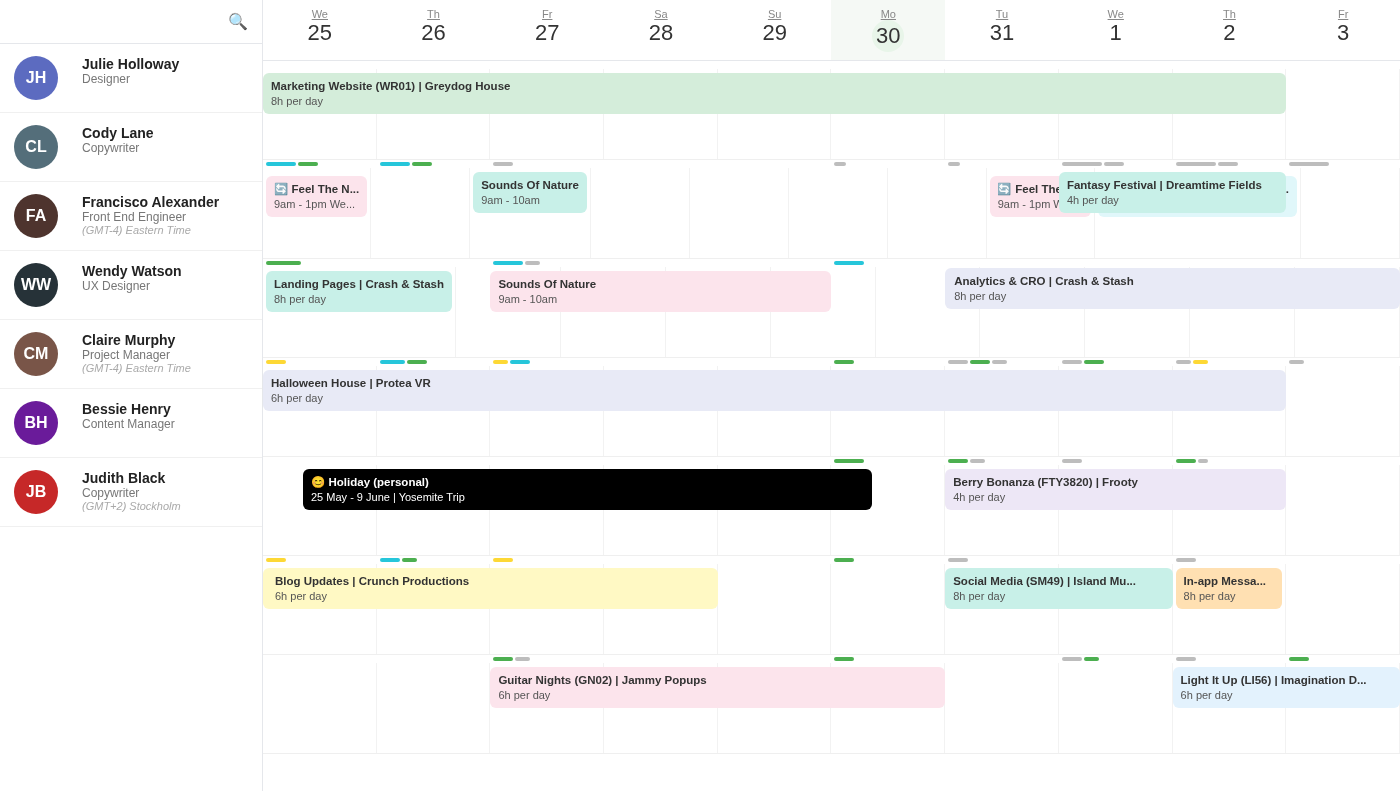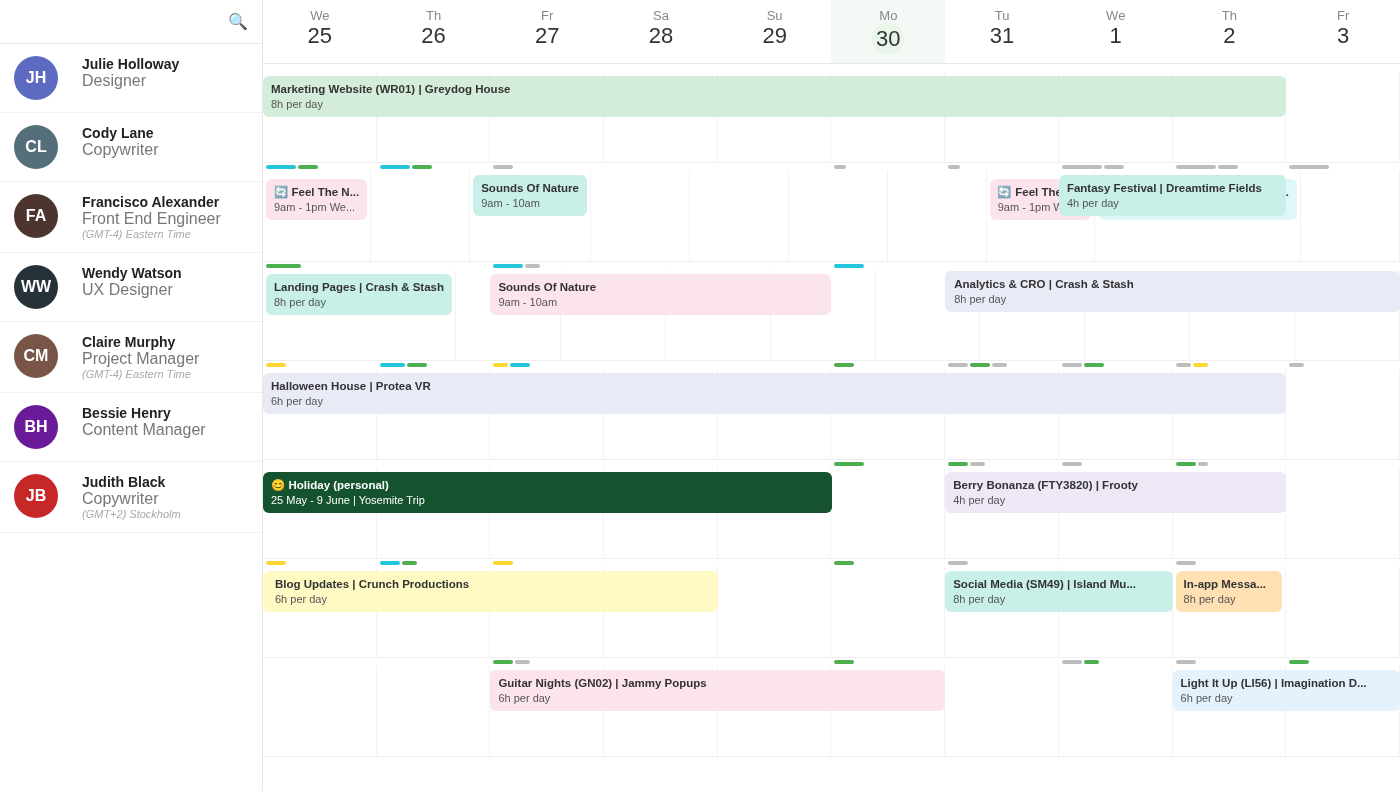--- a/index.html
+++ b/index.html
@@ -11,46 +11,46 @@
     .sidebar { width: 263px; flex-shrink: 0; border-right: 1px solid #e5e7eb; background: #fff; display: flex; flex-direction: column; }
     .search-bar { padding: 12px 14px; border-bottom: 1px solid #e5e7eb; display: flex; align-items: center; gap: 8px; }
     .search-input { border: none; outline: none; font-size: 14px; color: #888; flex: 1; background: transparent; }
     .search-icon { color: #aaa; font-size: 16px; }
 
     .person-list { overflow-y: auto; flex: 1; }
     .person-item { display: flex; align-items: flex-start; gap: 24px; padding: 12px 14px; border-bottom: 1px solid #f0f0f0; cursor: pointer; }
     .avatar-placeholder { width: 44px; height: 44px; border-radius: 50%; display: flex; align-items: center; justify-content: center; font-size: 16px; font-weight: bold; color: #fff; flex-shrink: 0; }
     .person-info { display: flex; flex-direction: column; }
     .person-name { font-size: 14px; font-weight: 600; color: #222; }
-    .person-role { font-size: 16px; color: #777; }
+    .person-role { font-size: 12px; color: #777; }
     .person-tz { font-size: 11px; color: #aaa; font-style: italic; }
 
     
     .calendar-area { flex: 1; overflow: hidden; display: flex; flex-direction: column; }
 
     
     .cal-header { display: grid; grid-template-columns: repeat(9, 1fr); border-bottom: 1px solid #e5e7eb; background: #fff; }
     .cal-header-cell { text-align: center; padding: 8px 4px; }
-    .cal-day-name { font-size: 13px; color: #888; font-weight: 400; }
+    .cal-day-name { font-size: 11px; color: #888; font-weight: 400; text-decoration: underline; }
     .cal-day-num { font-size: 22px; font-weight: 500; color: #333; }
     .cal-day-num.today { background: #e8f5e9; border-radius: 50%; width: 32px; height: 32px; display: flex; align-items: center; justify-content: center; margin: 0 auto; }
 
     
     .event-block { border-radius: 6px; padding: 6px 8px; font-size: 11.5px; line-height: 1.3; overflow: hidden; }
     .event-title { font-weight: 600; color: #333; white-space: nowrap; overflow: hidden; text-overflow: ellipsis; }
     .event-sub { color: #555; font-size: 11px; }
 
     
     .ev-green { background: #d4edda; }
     .ev-mint { background: #c8f0e8; }
     .ev-pink { background: #fce4ec; }
     .ev-purple { background: #ede7f6; }
     .ev-lavender { background: #e8eaf6; }
     .ev-yellow { background: #fff9c4; }
-    .ev-dark { background: #14532d; color: #fff; }
+    .ev-dark { background: #000000; color: #fff; margin-left: 40px; }
     .ev-dark .event-title, .ev-dark .event-sub { color: #fff; }
     .ev-orange { background: #ffe0b2; }
     .ev-blue { background: #e3f2fd; }
     .ev-teal { background: #e0f7fa; }
 
     .cal-rows-container { overflow-y: auto; flex: 1; } 
 
     
     .events-grid { flex: 1; display: grid; grid-template-columns: repeat(9, 1fr); position: relative; min-height: 90px; }
     .events-grid-cell { border-right: 1px solid #f2f2f2; padding: 4px 3px; position: relative; }

